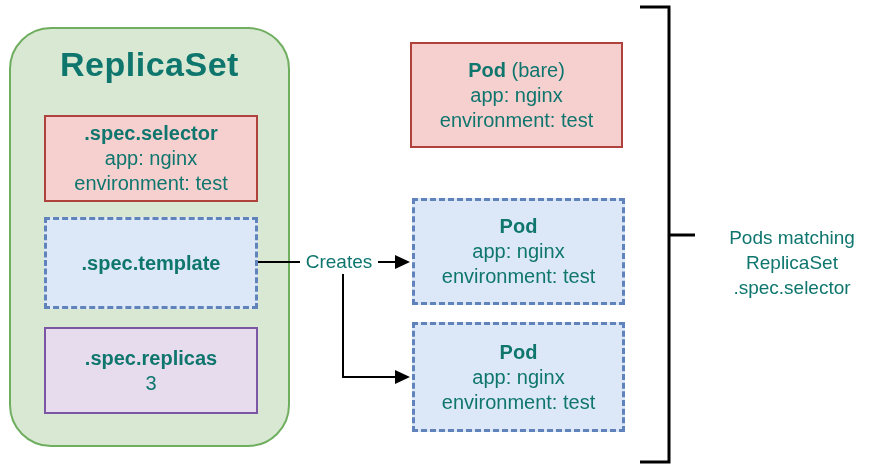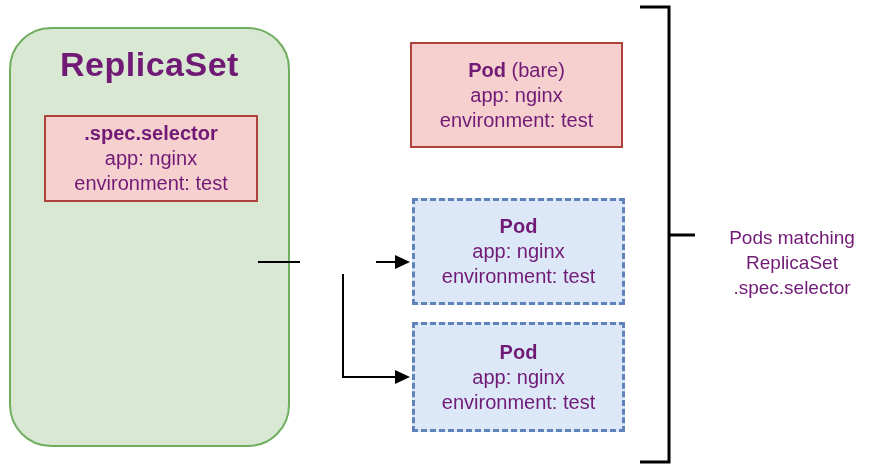--- a/index.html
+++ b/index.html
@@ -1,18 +1,18 @@
 <!DOCTYPE html>
 <html style="--red-border: #b0423d; --red-fill: #f6cfcf; --green-border: #6fae5f; --green-fill: #d9e8d3; --blue-border: #5f83ba; --blue-fill: #dce8f8; --purple-border: #7d55a5; --purple-fill: #e6dcee; --line-color: #000000;"><head>
 <meta charset="utf-8">
 <style>
   html,body{margin:0;padding:0;background:#fff;}
   #canvas{
     position:relative;width:876px;height:471px;background:#ffffff;
-    font-family:"Liberation Sans",sans-serif;color:#701a75;overflow:hidden;border-radius:14px;
+    font-family:"Liberation Sans",sans-serif;color:#0f766e;overflow:hidden;border-radius:14px;
   }
   
   .rs-panel{
     position:absolute;left:9px;top:27px;width:281px;height:420px;
     box-sizing:border-box;border:2px solid var(--green-border);
     background:var(--green-fill);border-radius:42px;
   }
   .rs-title{
     text-align:center;margin-top:16px;font-size:34px;font-weight:bold;
     letter-spacing:0.5px;
@@ -55,21 +55,28 @@
 
   <div class="rs-panel">
     <div class="rs-title">ReplicaSet</div>
 
     <div class="inner-box selector-box">
       <div class="box-title">.spec.selector</div>
       <div class="italic">app: nginx</div>
       <div class="italic">environment: test</div>
     </div>
 
+    <div class="inner-box template-box">
+      <div class="box-title">.spec.template</div>
+    </div>
 
+    <div class="inner-box replicas-box">
+      <div class="box-title">.spec.replicas</div>
+      <div>3</div>
+    </div>
   </div>
 
   <div class="pod-box pod-bare">
     <div><span class="box-title">Pod</span><span> (bare)</span></div>
     <div class="italic">app: nginx</div>
     <div class="italic">environment: test</div>
   </div>
 
   <div class="pod-box pod-1">
     <div><span class="box-title">Pod</span><span></span></div>
@@ -90,18 +97,19 @@
     <path d="M376,262 H396" stroke="#000" stroke-width="2" fill="none"></path>
     <polygon points="410,262 395,255 395,269" fill="#000"></polygon>
 
     <path d="M343,274 V377 H396" stroke="#000" stroke-width="2" fill="none"></path>
     <polygon points="410,377 395,370 395,384" fill="#000"></polygon>
 
     <path d="M640,7 H669 V462 H640" stroke="#000" stroke-width="3" fill="none"></path>
     <path d="M669,235 H695" stroke="#000" stroke-width="3" fill="none"></path>
   </svg>
 
+  <div class="creates-label">Creates</div>
 
   <div class="bracket-label">Pods matching
 ReplicaSet
 .spec.selector</div>
 
 </div>
 
 </body></html>

